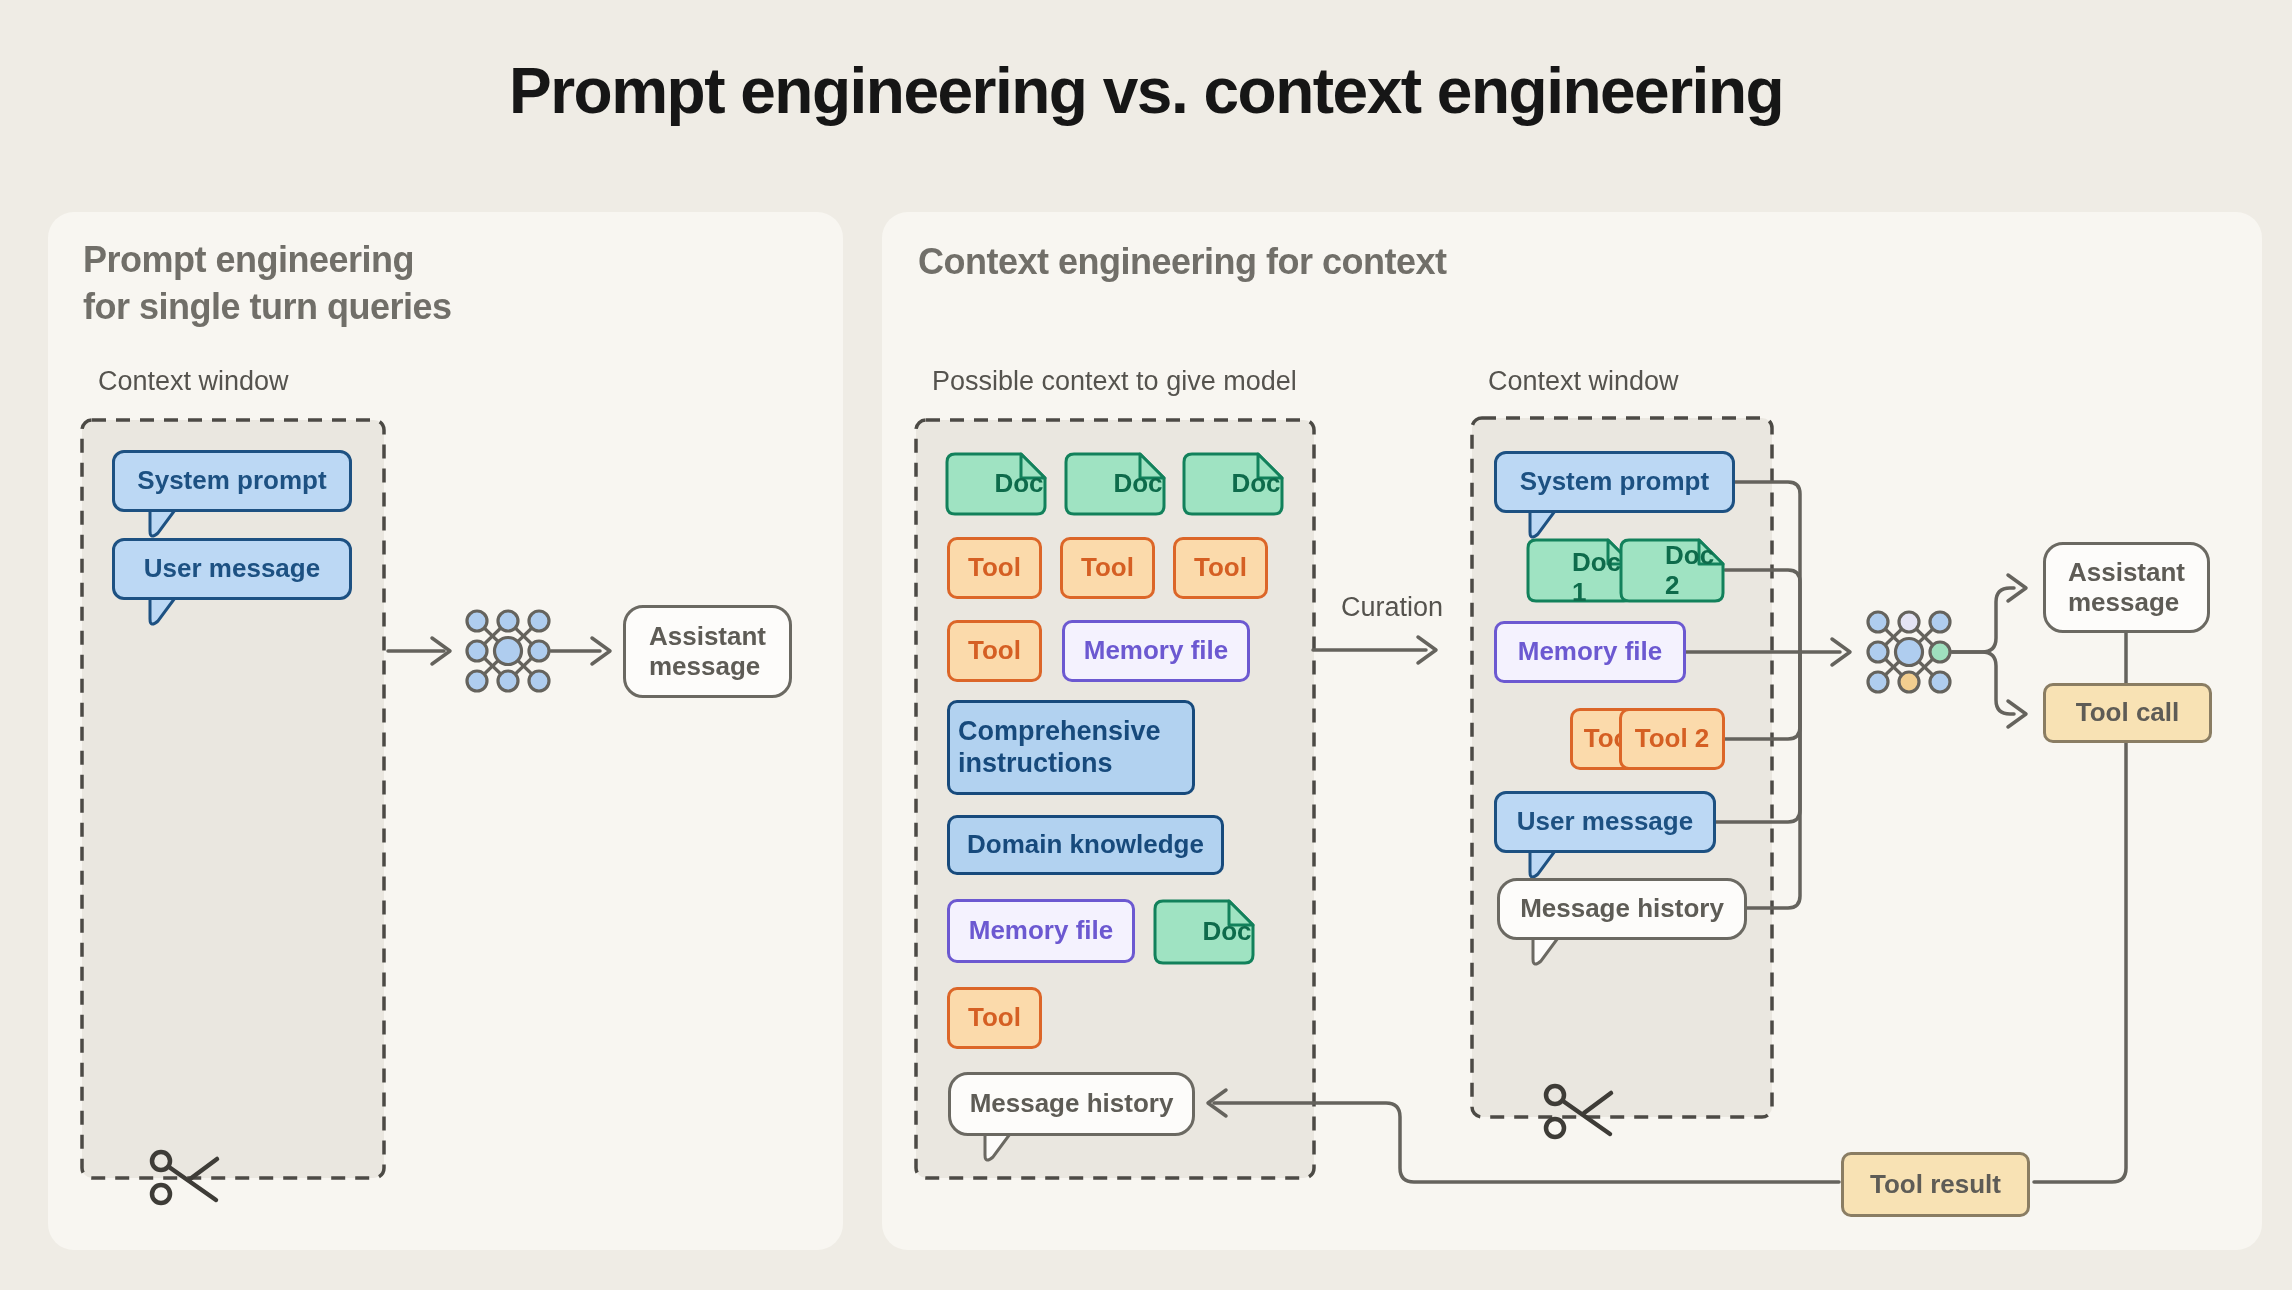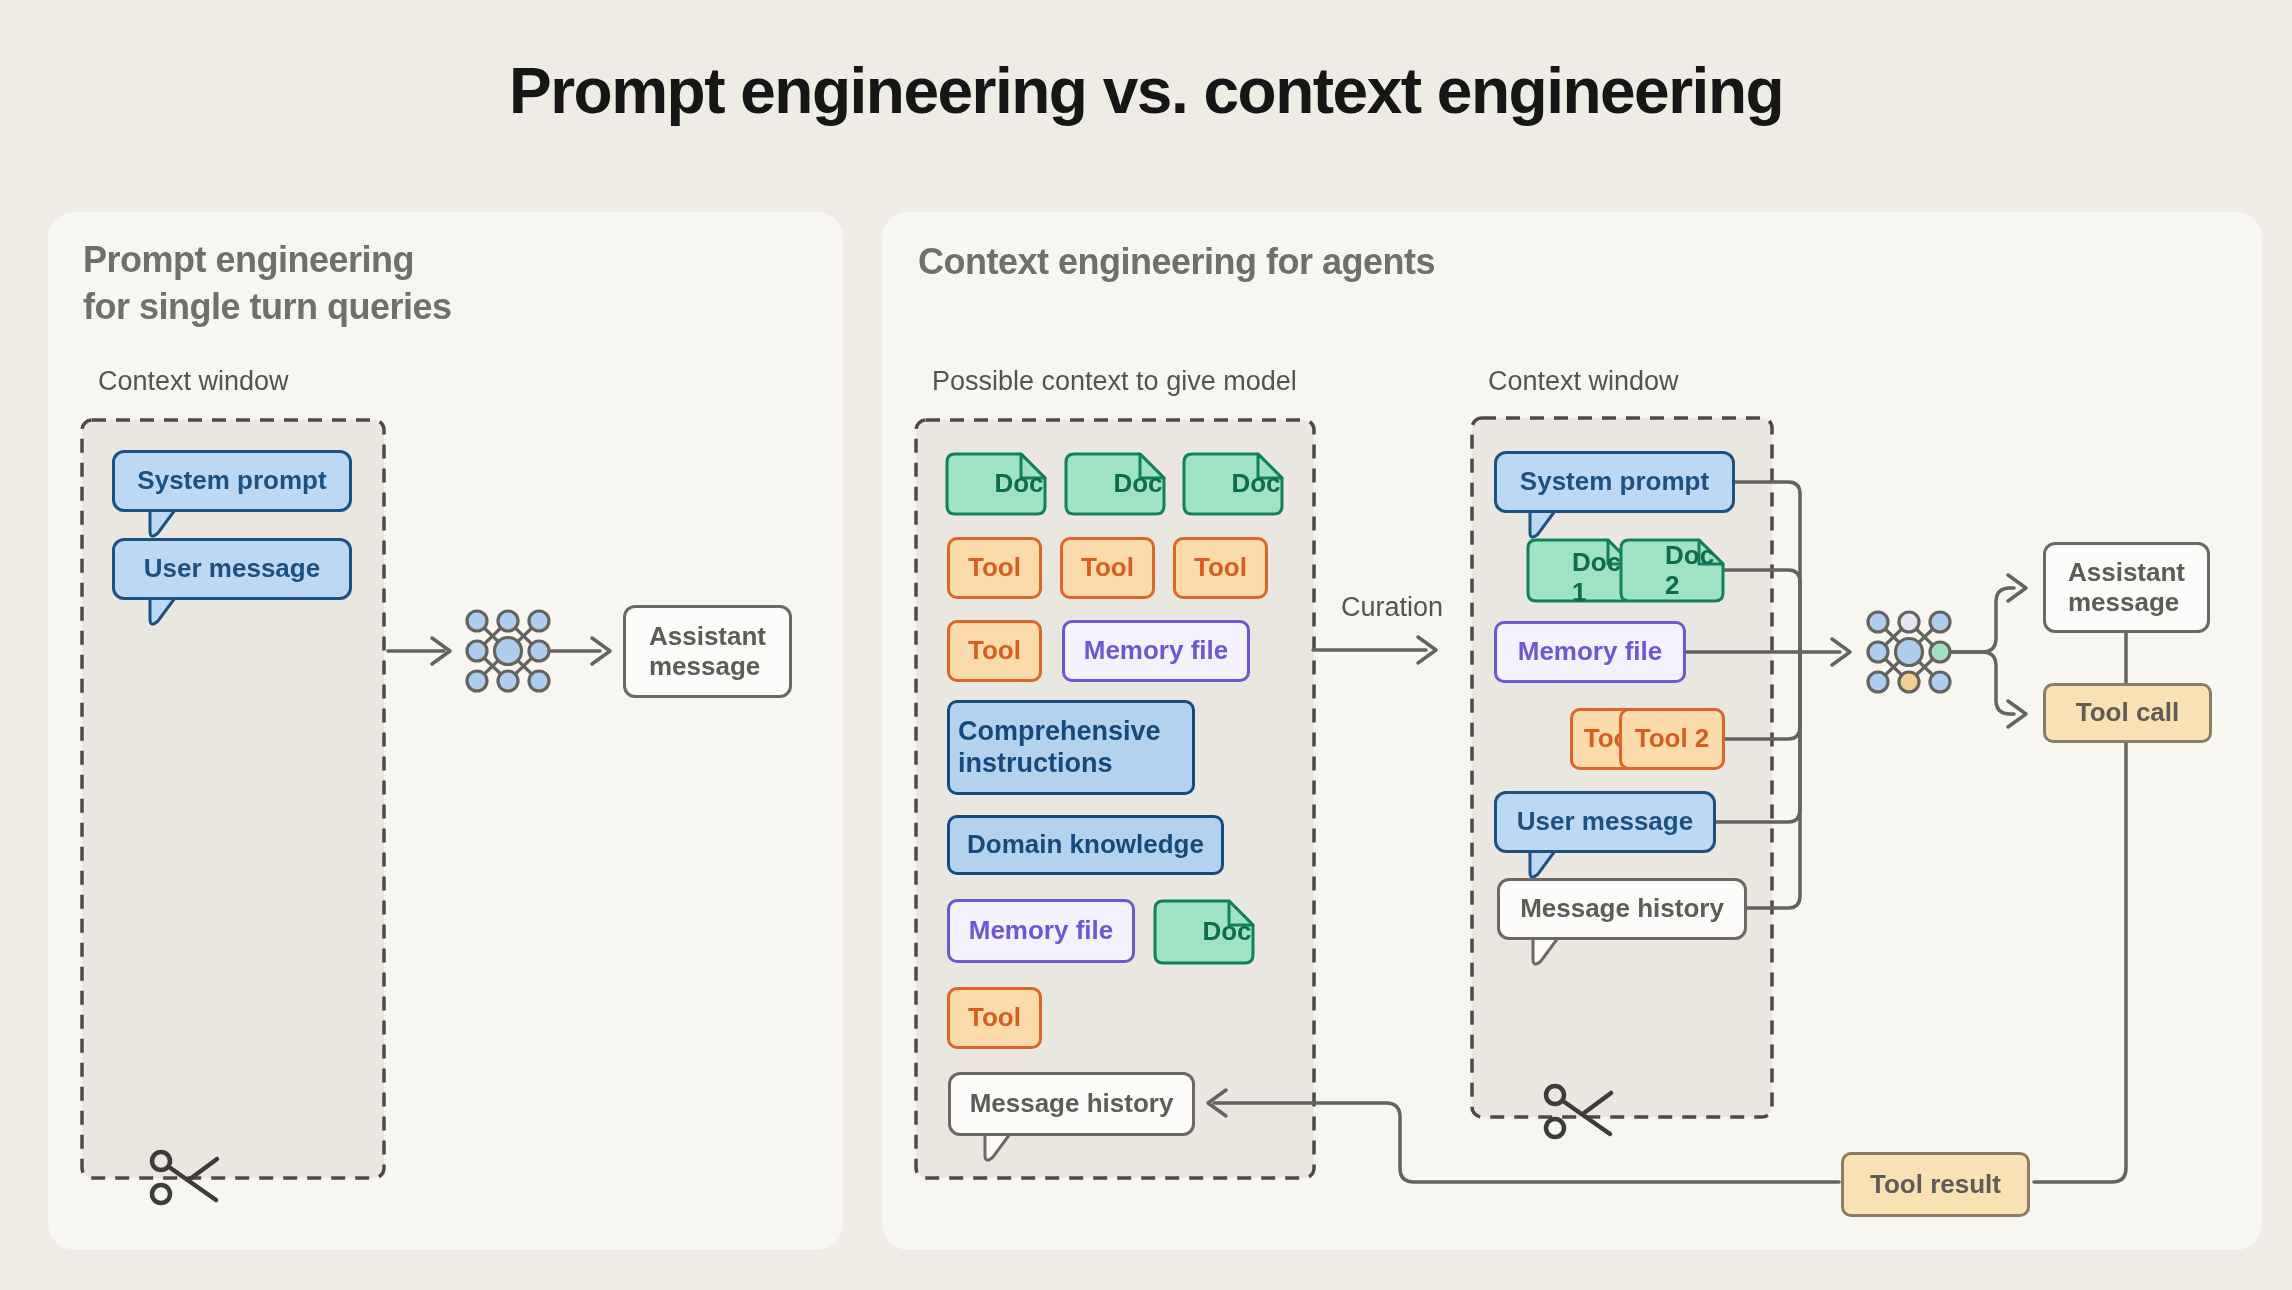--- a/index.html
+++ b/index.html
@@ -23,21 +23,21 @@
   }
   .bx{
     position:absolute;z-index:2;box-sizing:border-box;border:3px solid;border-radius:10px;
     display:flex;align-items:center;justify-content:center;
     font-size:26px;font-weight:bold;line-height:1.15;
   }
   .bubble{border-radius:12px;background:var(--c-blue_fill);border-color:var(--c-blue_border);color:var(--c-blue_border);}
   .deepblue{background:var(--c-deepblue_fill);border-color:var(--c-deepblue_border);color:var(--c-deepblue_border);}
   .tool{background:var(--c-orange_fill);border-color:var(--c-orange_border);color:var(--c-orange_text);}
   .memory{background:var(--c-purple_fill);border-color:var(--c-purple_border);color:var(--c-purple_border);}
-  .whitebox{background:var(--c-white_fill);border-color:var(--c-neutral_border);color:var(--c-neutral_text);border-radius:12px;}
+  .whitebox{background:var(--c-white_fill);border-color:var(--c-neutral_border);color:var(--c-neutral_text);border-radius:20px;}
   .tan{background:var(--c-tan_fill);border-color:var(--c-tan_border);color:var(--c-neutral_text);text-align:center;}
   .doc{background:transparent;border:none;color:var(--c-green_text);padding-left:46px;}
   .doc svg{position:absolute;left:0;top:0;}
   .doc span{position:relative;z-index:1;}
   .pre{white-space:pre-line;text-align:left;}
   .comp{font-size:27px;justify-content:flex-start;padding-left:8px;}
 </style>
 </head>
 <body>
 
@@ -166,21 +166,21 @@
   <div>Prompt engineering</div>
   <div>for single turn queries</div>
 </div>
 <div class="lbl" style="left:82px;top:366px;">Context window</div>
 
 <div class="bx bubble" style="left:112px;top:450px;width:240px;height:62px;">System prompt</div>
 <div class="bx bubble" style="left:112px;top:538px;width:240px;height:62px;">User message</div>
 <div class="bx whitebox pre" style="left:623px;top:605px;width:169px;height:93px;">Assistant
 message</div>
 
-<div class="heading" style="left:918px;top:238px;">Context engineering for agents</div>
+<div class="heading" style="left:918px;top:238px;">Context engineering for context</div>
 <div class="lbl" style="left:916px;top:366px;">Possible context to give model</div>
 <div class="lbl" style="left:1472px;top:366px;">Context window</div>
 <div class="lbl" style="left:1306px;top:592px;width:140px;text-align:center;">Curation</div>
 
 <div class="bx doc" style="left:945px;top:452px;width:102px;height:64px;">
     <svg width="102" height="64" viewBox="0 0 102 64">
       <path fill="#9FE3C2" stroke="#12815B" stroke-width="3" stroke-linejoin="round" d="M10 2 H76 L100 26 V54 Q100 62 92 62 H10 Q2 62 2 54 V10 Q2 2 10 2 Z"></path>
       <path fill="#9FE3C2" stroke="#12815B" stroke-width="3" stroke-linejoin="round" d="M76 2 V26 H100 Z"></path>
     </svg>
     <span>Doc</span>

